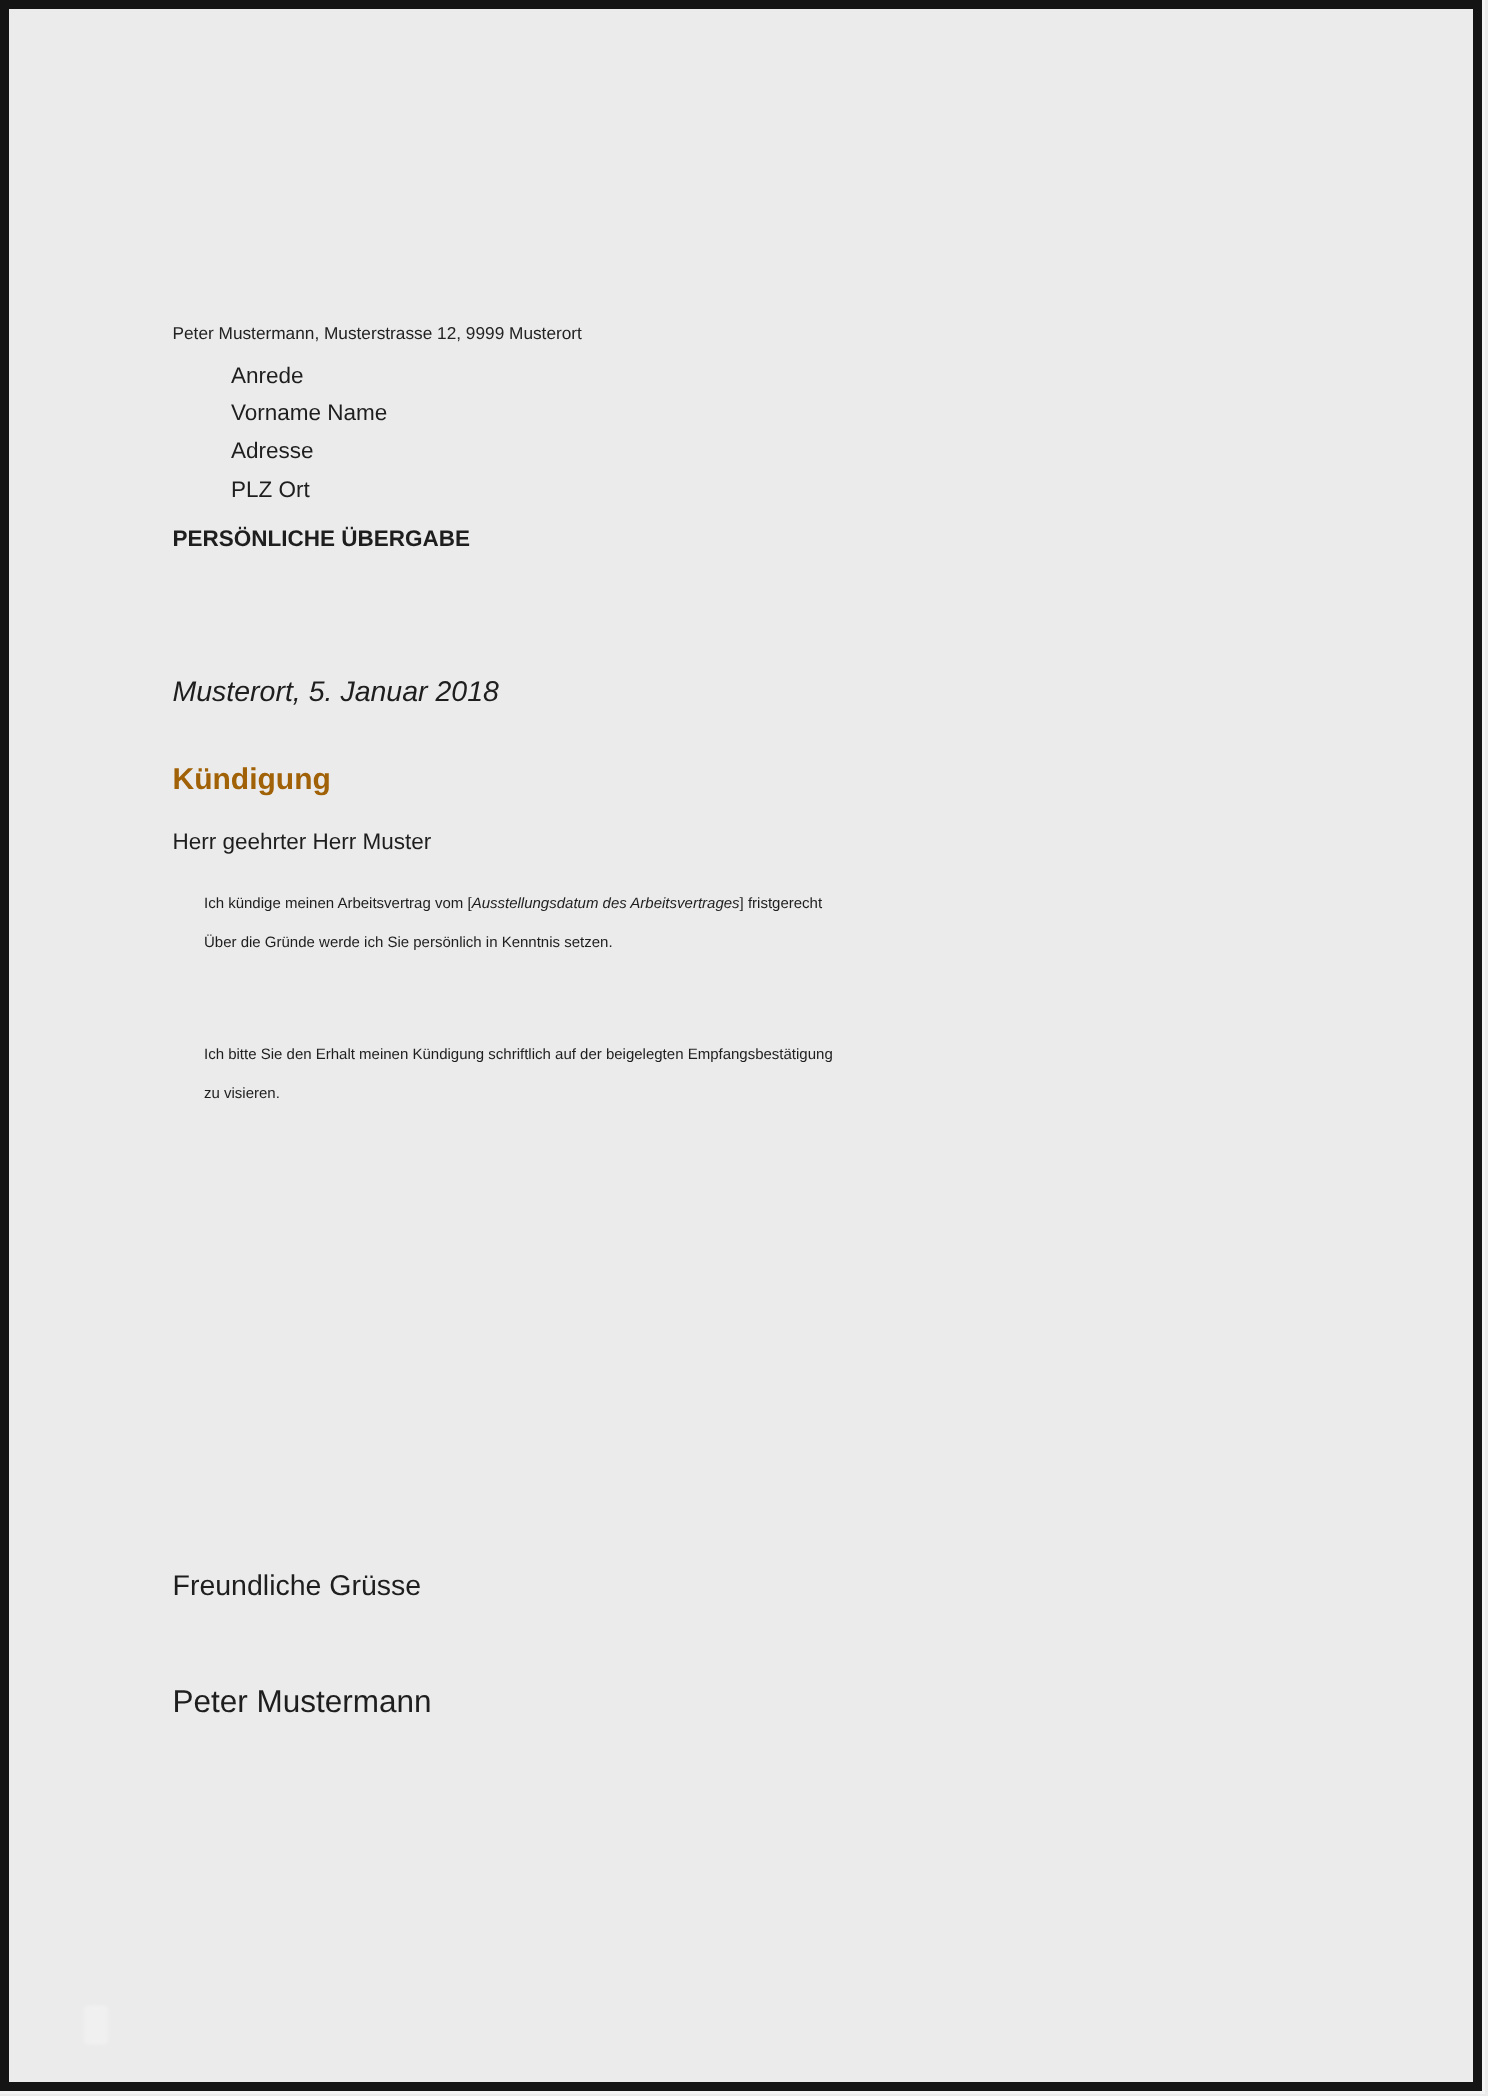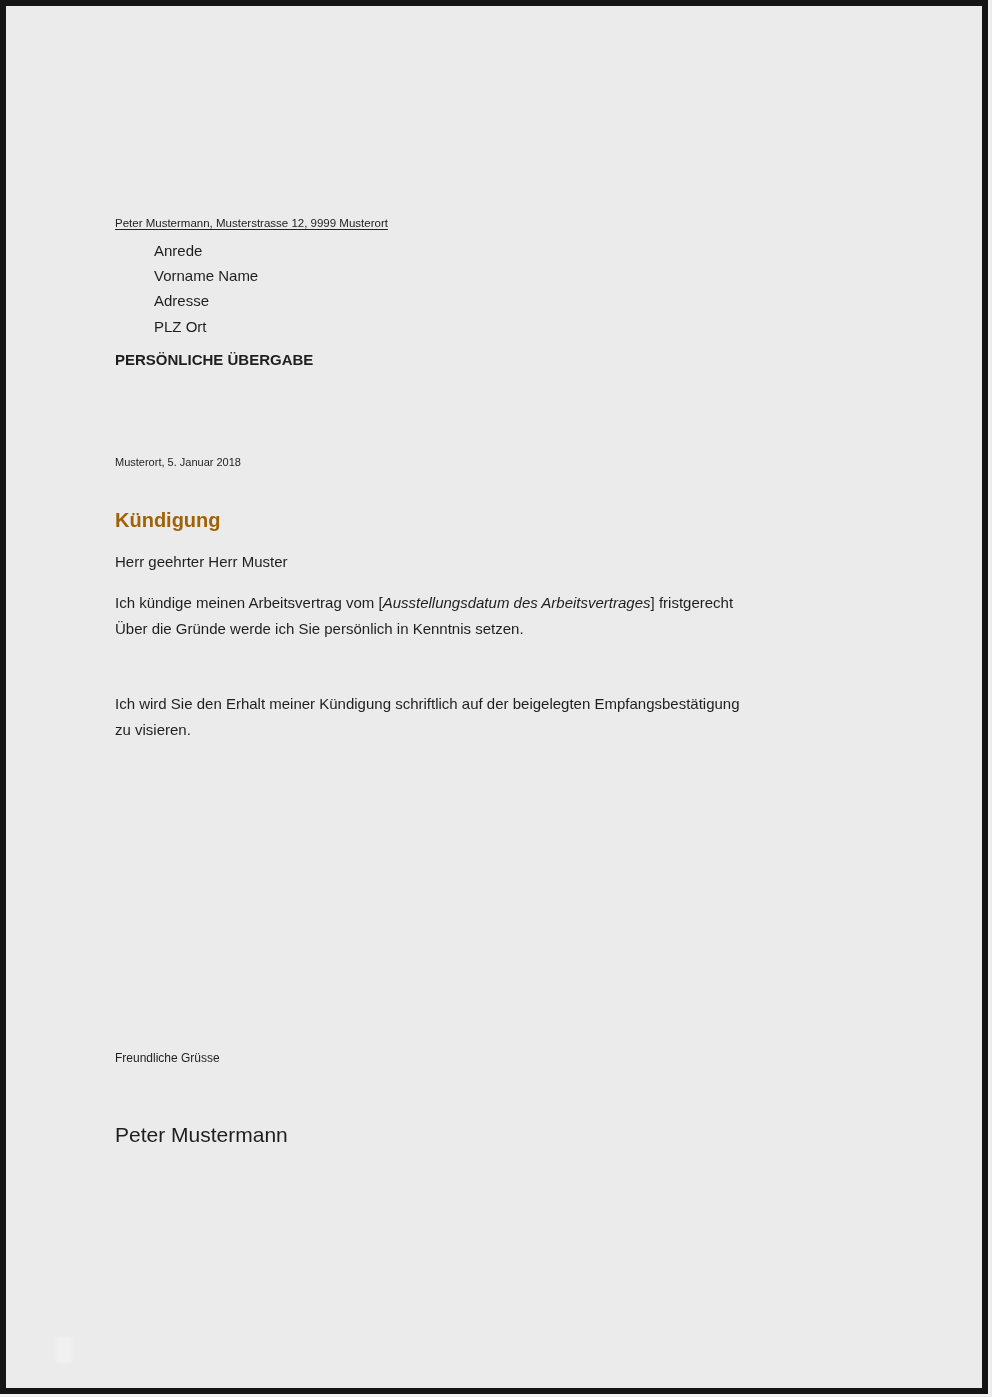--- a/index.html
+++ b/index.html
@@ -28,64 +28,65 @@
   }
   .block {
     position: absolute;
     left: 115px;
     white-space: nowrap;
   }
   .sender-line {
     top: 215px;
     font-size: 11.5px;
     line-height: 16px;
-    text-decoration: underline;
     text-underline-offset: 2px;
     color: #222222;
   }
   .recipient {
     top: 238px;
     font-size: 15px;
     line-height: 25.2px;
     margin-left: 39px;
   }
   .delivery {
     top: 349px;
     font-size: 15px;
     line-height: 22px;
     font-weight: bold;
   }
   .dateline {
     top: 451px;
-    font-size: 11px;
+    font-size: 19px;
     line-height: 22px;
+    font-style: italic;
   }
   .subject {
     top: 505px;
     margin: 0;
     font-size: 20px;
     line-height: 30px;
     font-weight: bold;
     color: #a16207;
   }
   .greeting {
     top: 551px;
     font-size: 15px;
     line-height: 22px;
   }
   .para {
-    font-size: 15px;
+    font-size: 10px;
     line-height: 26px;
+    margin-left: 21px;
   }
   .p1 { top: 590px; }
   .p2 { top: 691px; }
   .p3 { top: 767px; }
   .closing {
     top: 1047px;
-    font-size: 12px;
+    font-size: 19px;
     line-height: 22px;
   }
   .signature {
     top: 1124px;
     font-size: 21px;
     line-height: 22px;
   }
   .para em {
     font-style: italic;
   }
@@ -126,21 +127,21 @@
   <div class="block greeting">Herr geehrter Herr Muster</div>
 
   <div class="block para p1">
     <div>
       <span>Ich kündige meinen Arbeitsvertrag vom [</span><em>Ausstellungsdatum des Arbeitsvertrages</em><span>] fristgerecht</span>
     </div>
     <div>Über die Gründe werde ich Sie persönlich in Kenntnis setzen.</div>
   </div>
 
   <div class="block para p2">
-    <div>Ich wird Sie den Erhalt meiner Kündigung schriftlich auf der beigelegten Empfangsbestätigung</div>
+    <div>Ich bitte Sie den Erhalt meinen Kündigung schriftlich auf der beigelegten Empfangsbestätigung</div>
     <div>zu visieren.</div>
   </div>
 
 
   <div class="block closing">Freundliche Grüsse</div>
 
   <div class="block signature">Peter Mustermann</div>
 
   <div class="artifact"></div>
 

